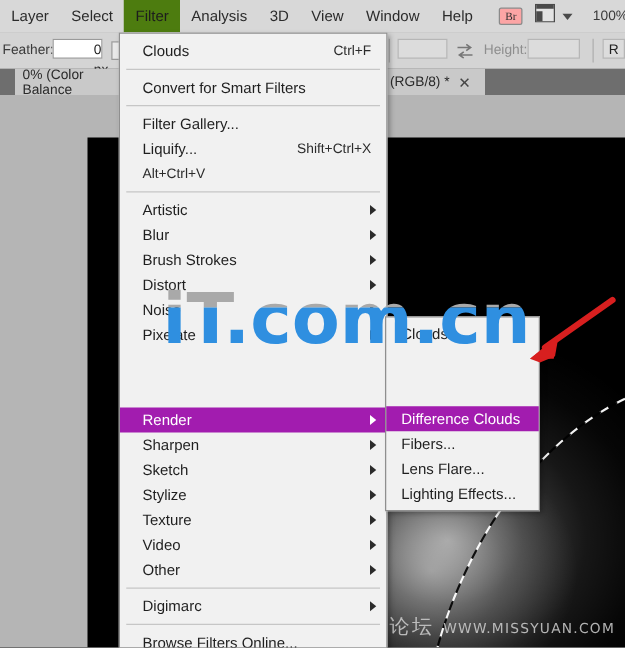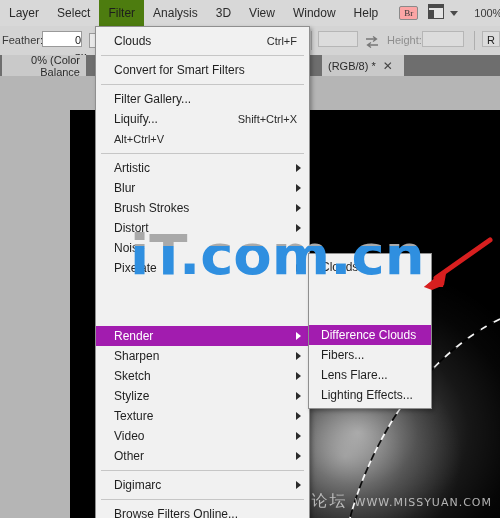--- a/index.html
+++ b/index.html
@@ -200,24 +200,24 @@
         <path d="M13 9 H3 M6 6.5 L2.5 9 L6 11.5" fill="none" stroke="#777" stroke-width="1.3"></path>
       </svg>
     </span>
     <span class="opt-label dim" style="left:387px;">Height:</span>
     <div class="opt-input ghost" style="left:422px;width:42px;"></div>
     <div class="opt-sep" style="left:474px;"></div>
     <div class="opt-input ghost" style="left:482px;width:18px;text-align:center;">R</div>
   </div>
 
   <div class="tabbar">
-    <div class="doc-tab" style="left:2px;width:84px;text-align:right;">
+    <div class="doc-tab" style="left:12px;width:84px;">
       <span>0% (Color Balance</span>
     </div>
-    <div class="doc-tab" style="left:306px;width:82px;margin-left:16px;">
+    <div class="doc-tab" style="left:306px;width:82px;">
       <span>(RGB/8) *</span>
       <span class="tab-close">✕</span>
     </div>
   </div>
 
   <div class="canvas-wrap">
     <div class="art-black"></div>
     <div class="glow"></div>
     <div class="glow2"></div>
 

